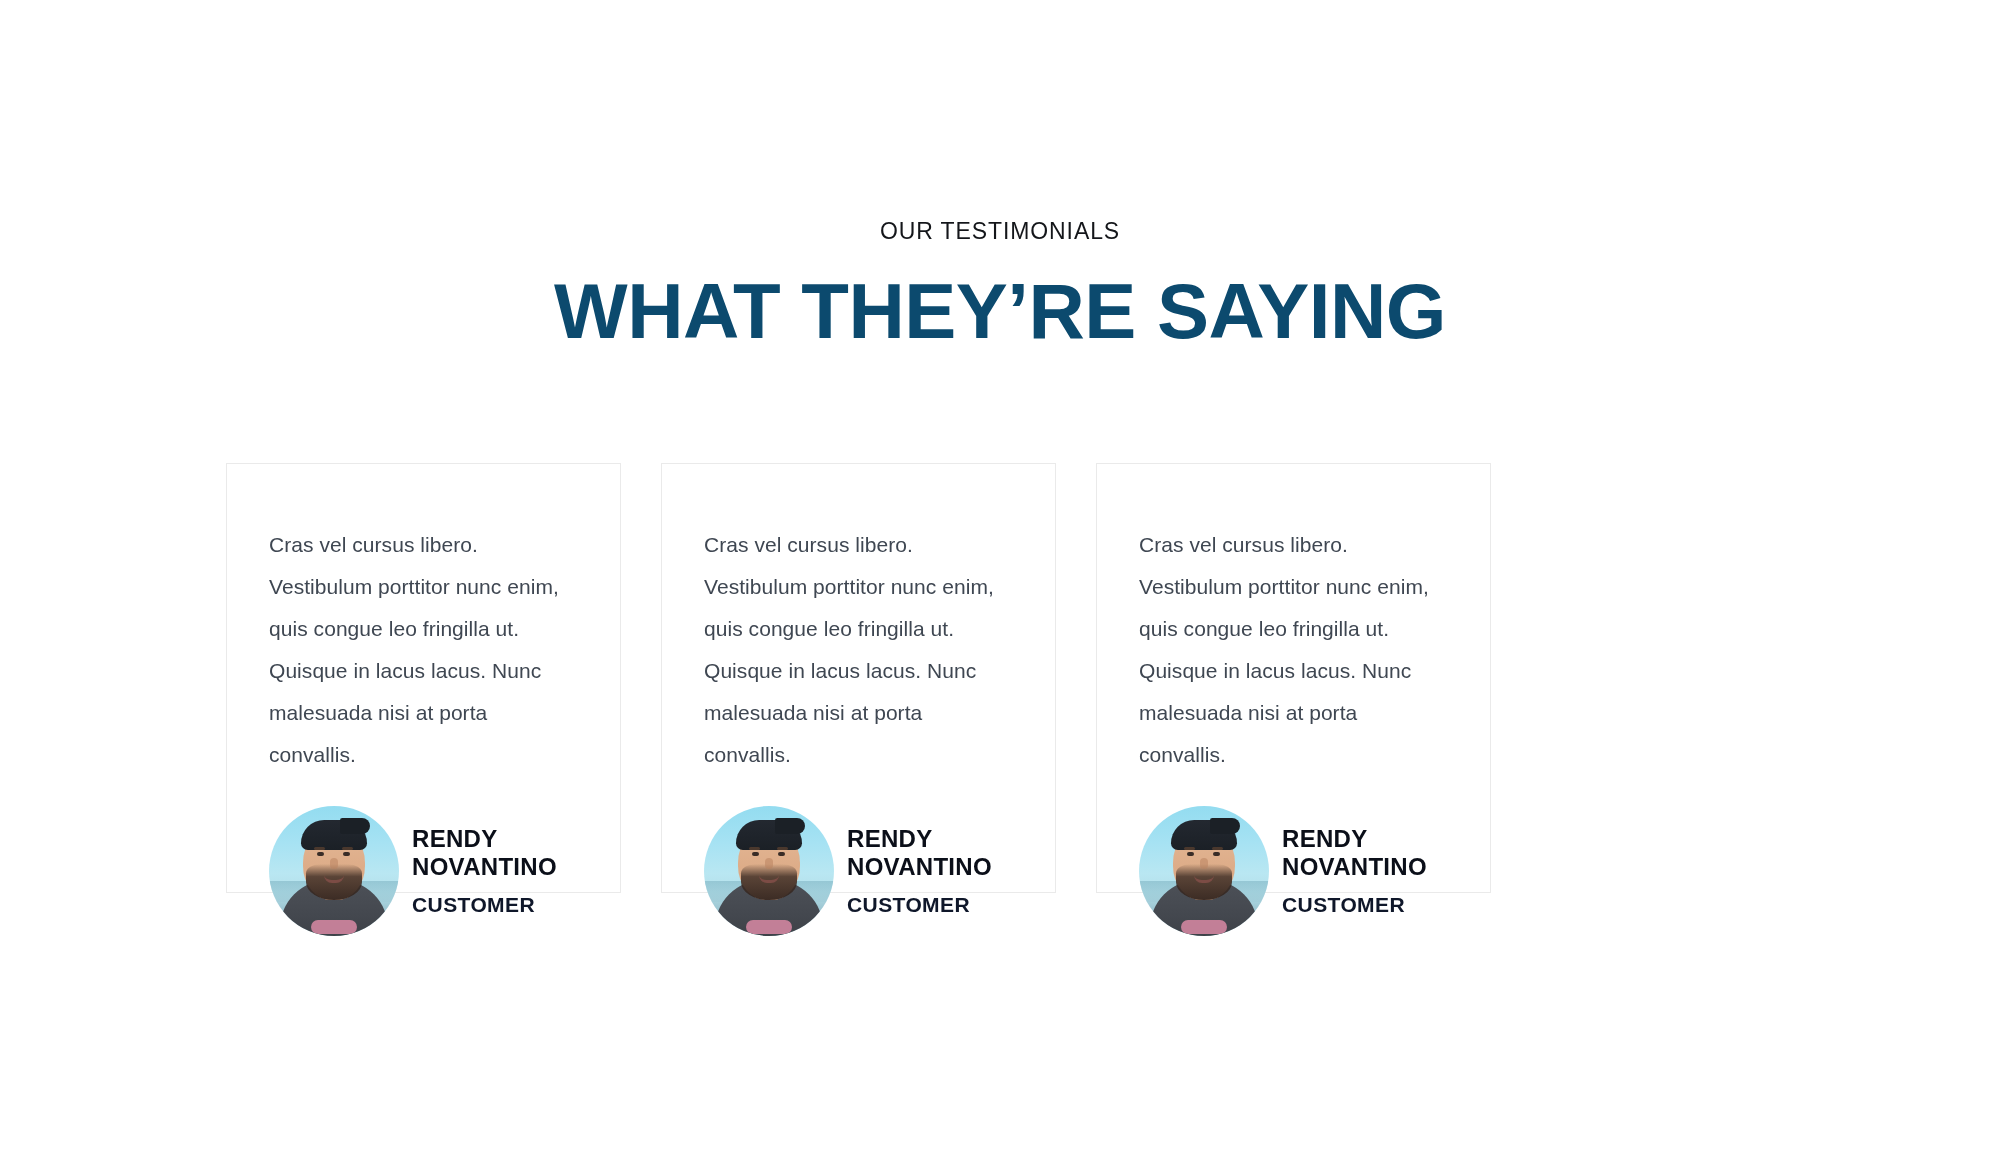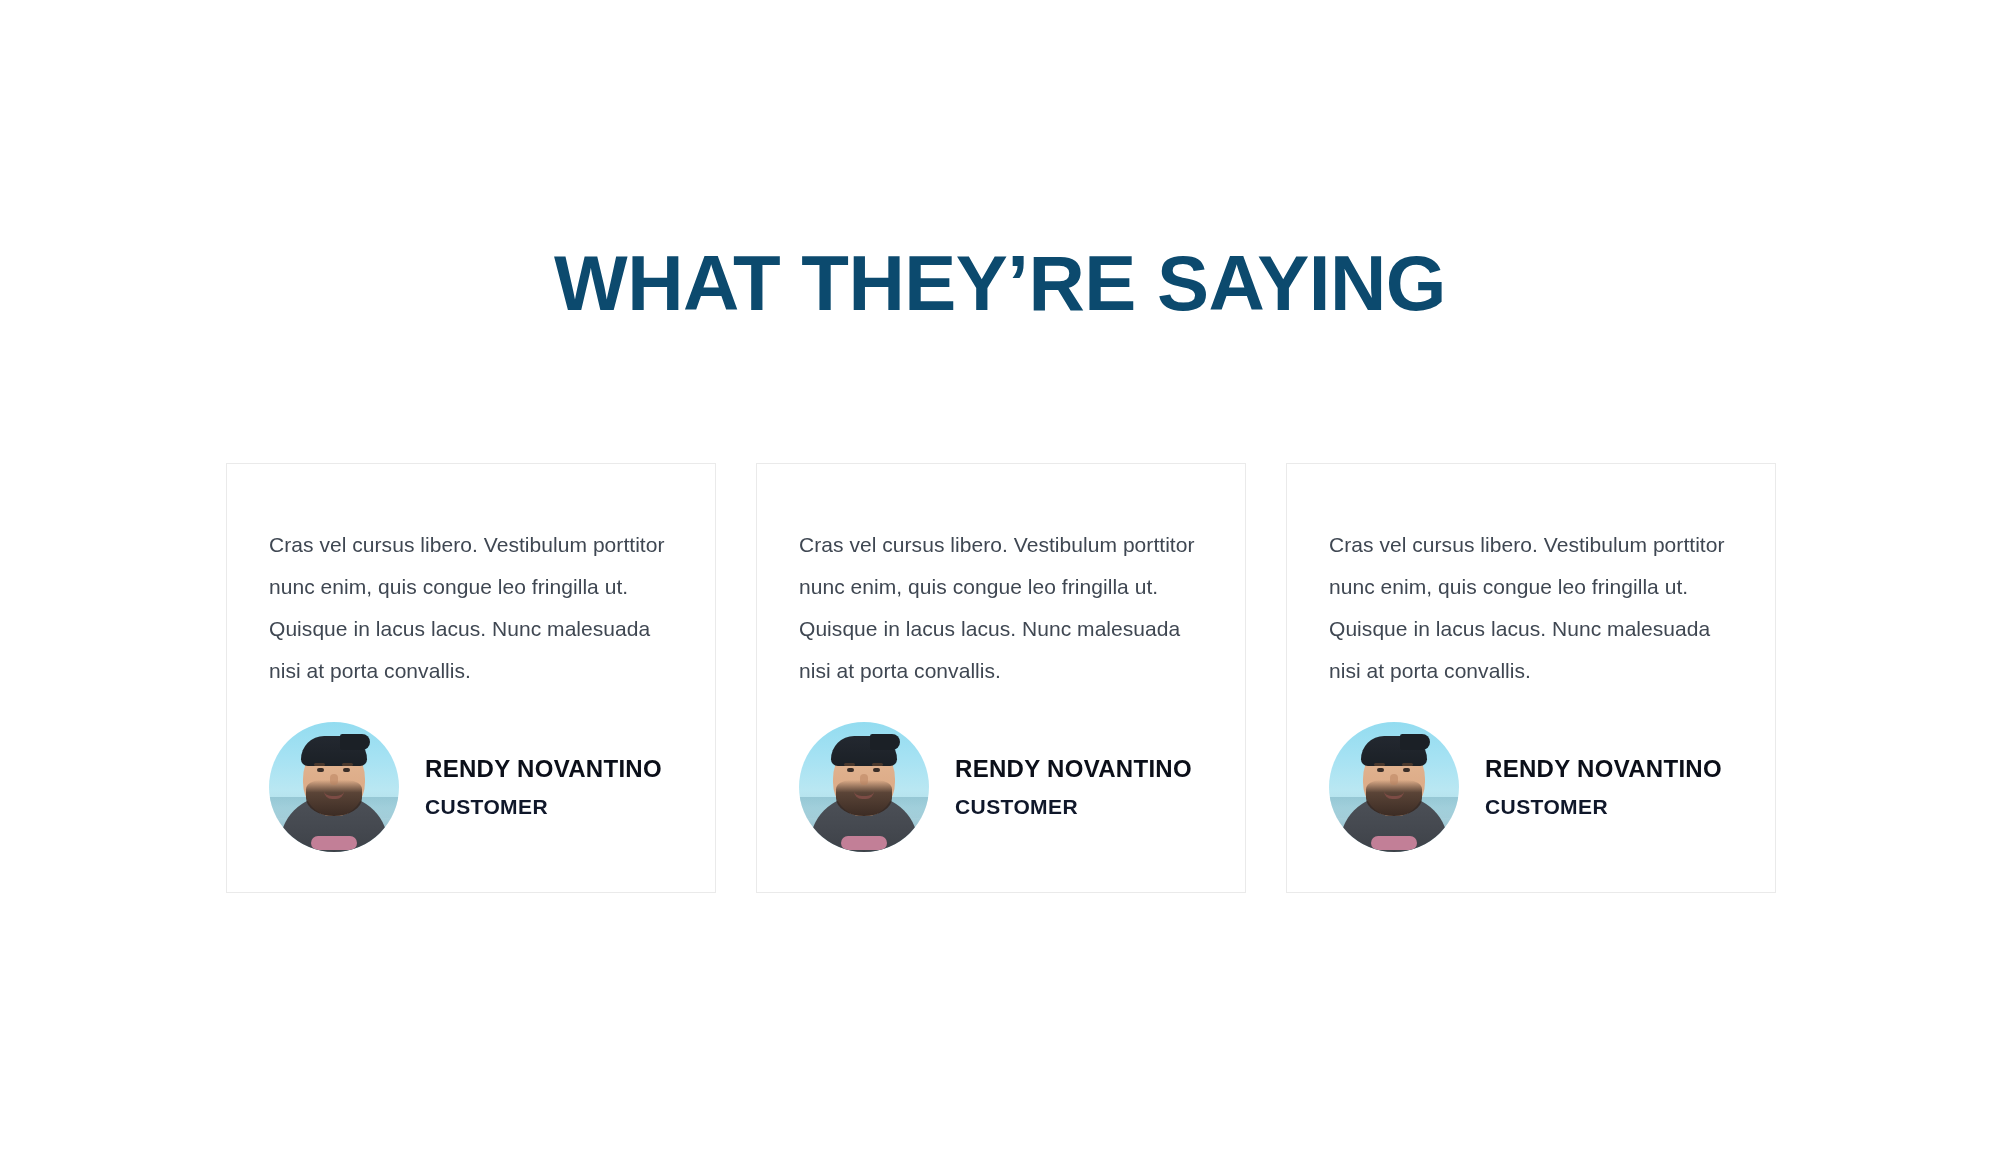--- a/index.html
+++ b/index.html
@@ -52,21 +52,21 @@
   .cards-row {
     position: absolute;
     top: 463px;
     left: 226px;
     width: 1552px;
     display: flex;
     gap: 40px;
   }
 
   .card {
-    width: 490px;
+    width: 395px;
     height: 430px;
     border: 1px solid #eaeaea;
     background: #ffffff;
     padding: 60px 42px 40px 42px;
     display: flex;
     flex-direction: column;
   }
 
   .quote {
     font-size: 21px;
@@ -222,21 +222,21 @@
     left: 50%;
     top: 69px;
     transform: translateX(-50%);
     width: 20px;
     height: 8px;
     border-bottom: 3px solid #7c4c45;
     border-radius: 0 0 14px 14px;
   }
 
   .author-meta {
-    margin-left: 26px;
+    margin-left: 13px;
     display: flex;
     flex-direction: column;
     justify-content: center;
   }
 
   .author-name {
     font-size: 24px;
     font-weight: 700;
     letter-spacing: 0.3px;
     color: #0b0f19;
@@ -253,20 +253,21 @@
     line-height: 1.2;
     text-transform: uppercase;
   }
 </style>
 </head>
 <body>
 
 <div class="page">
 
   <div class="section-header">
+    <div class="eyebrow">OUR TESTIMONIALS</div>
     <h1 class="headline">WHAT THEY’RE SAYING</h1>
   </div>
 
   <div class="cards-row">
 
     <div class="card">
       <p class="quote">Cras vel cursus libero. Vestibulum porttitor nunc enim, quis congue leo fringilla ut. Quisque in lacus lacus. Nunc malesuada nisi at porta convallis.</p>
       <div class="author">
         <div class="avatar">
           <span class="av-horizon"></span>

